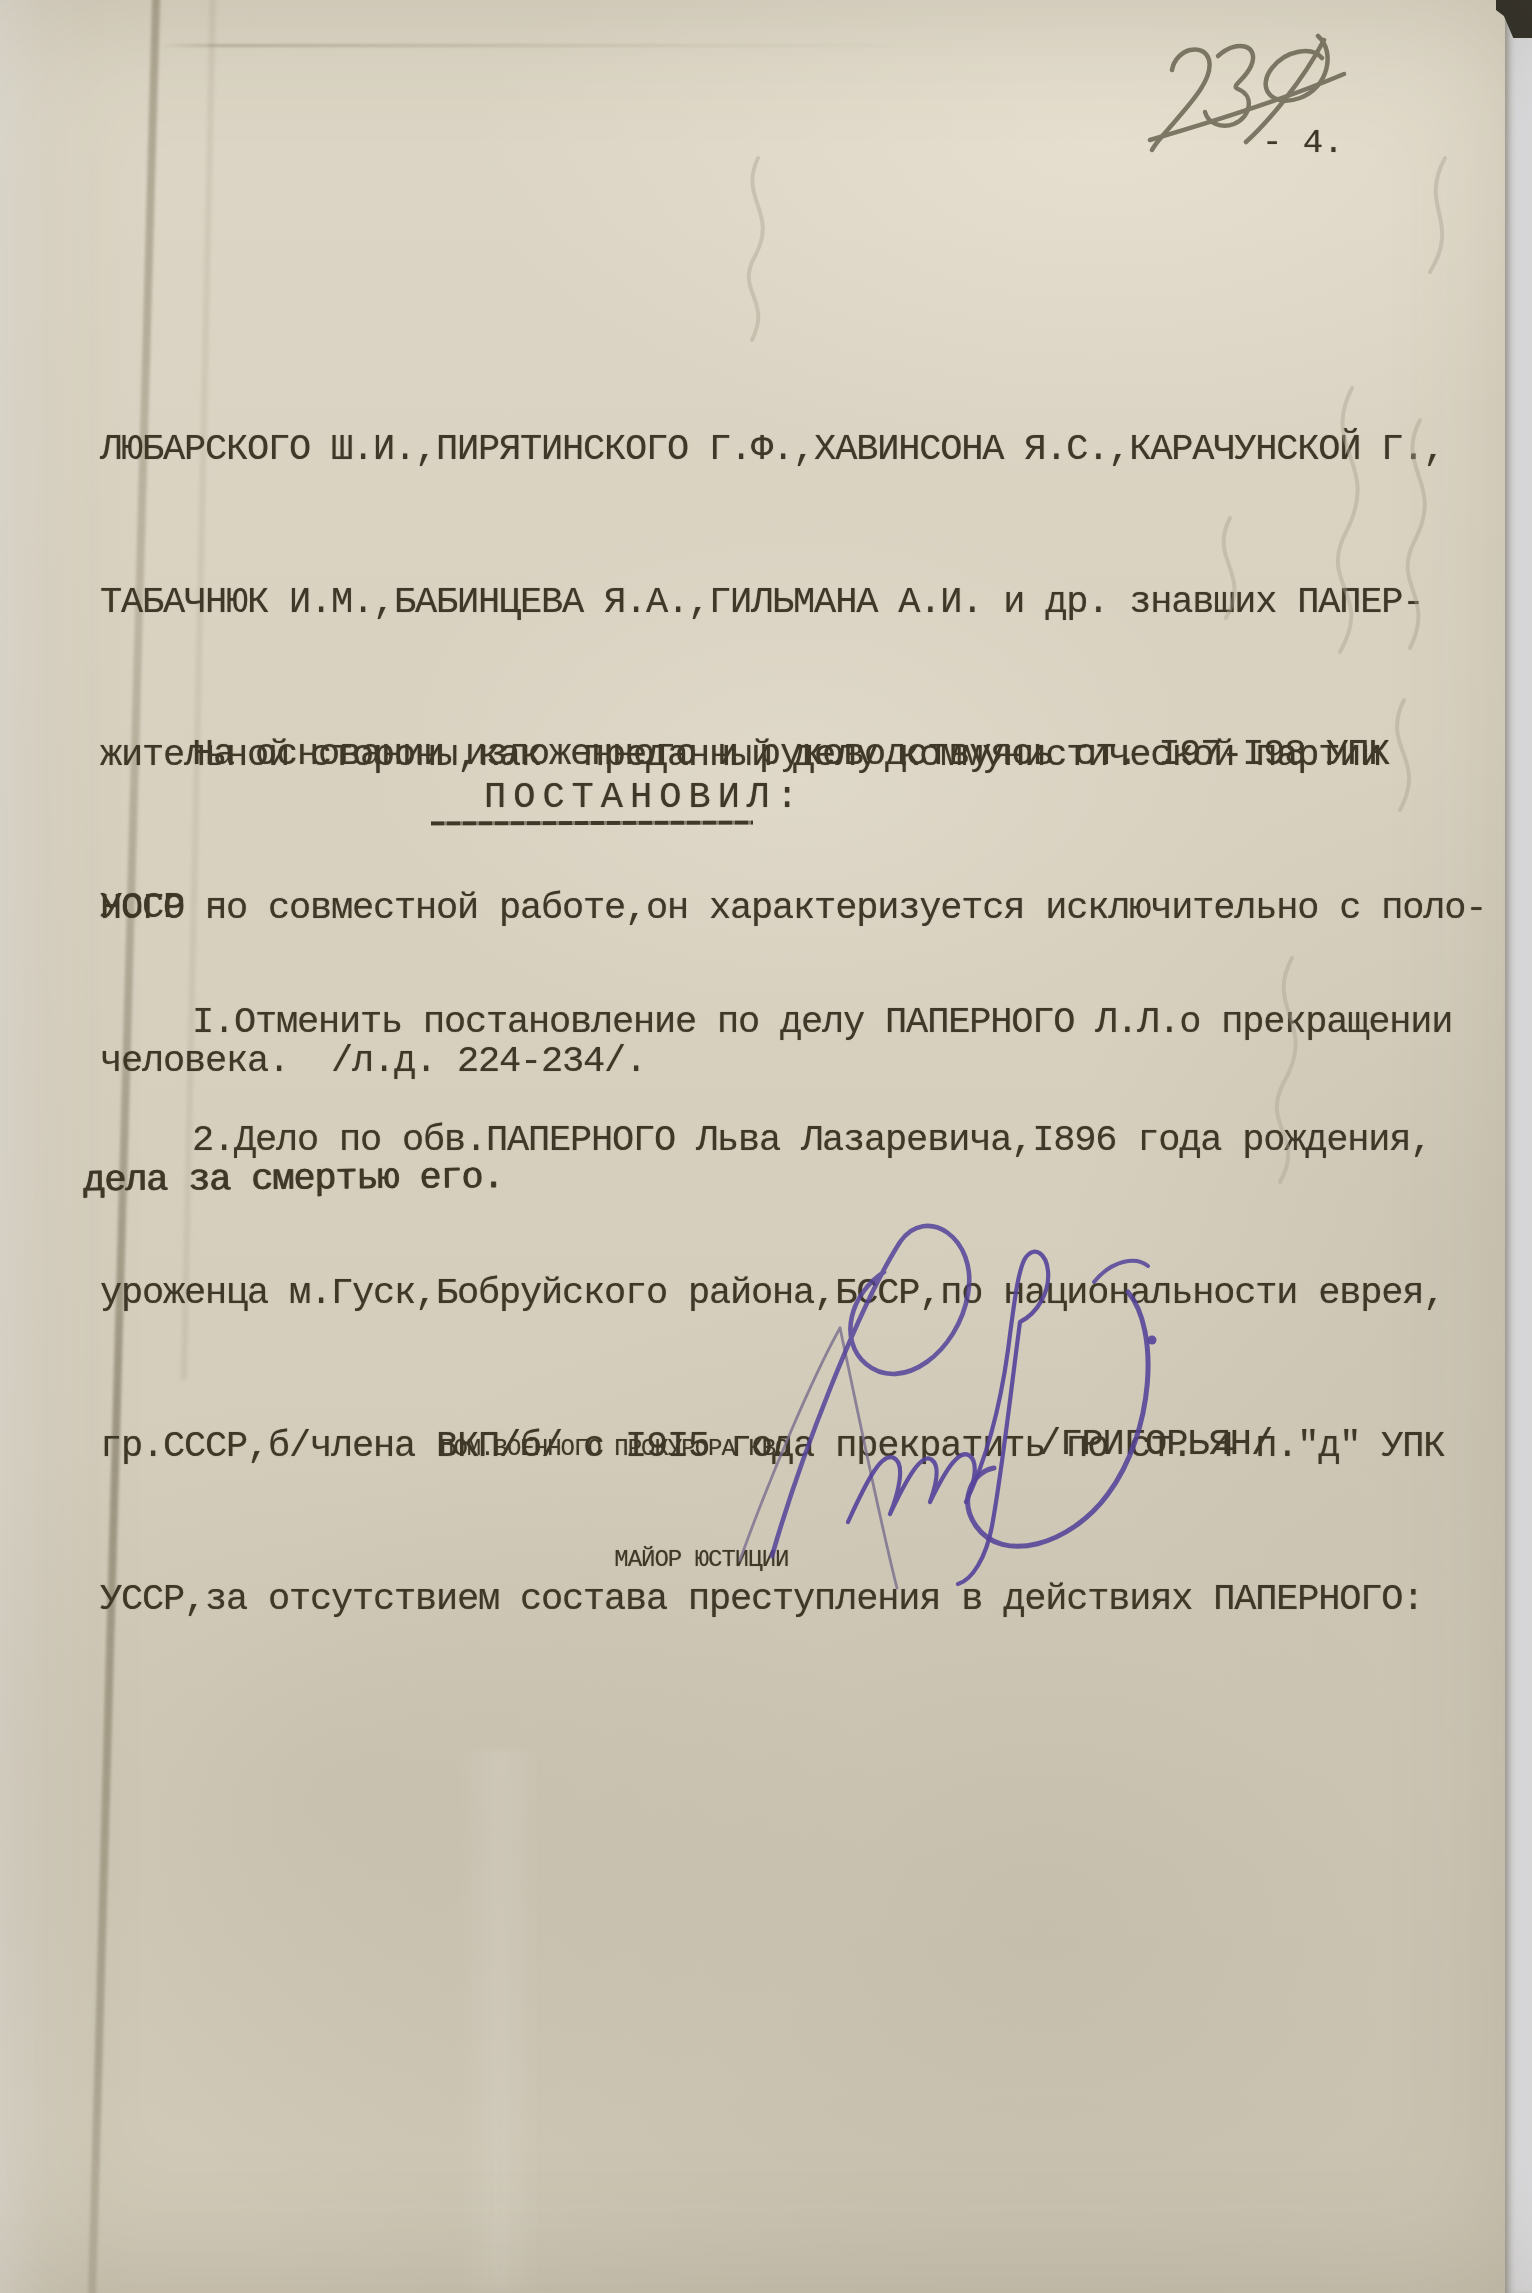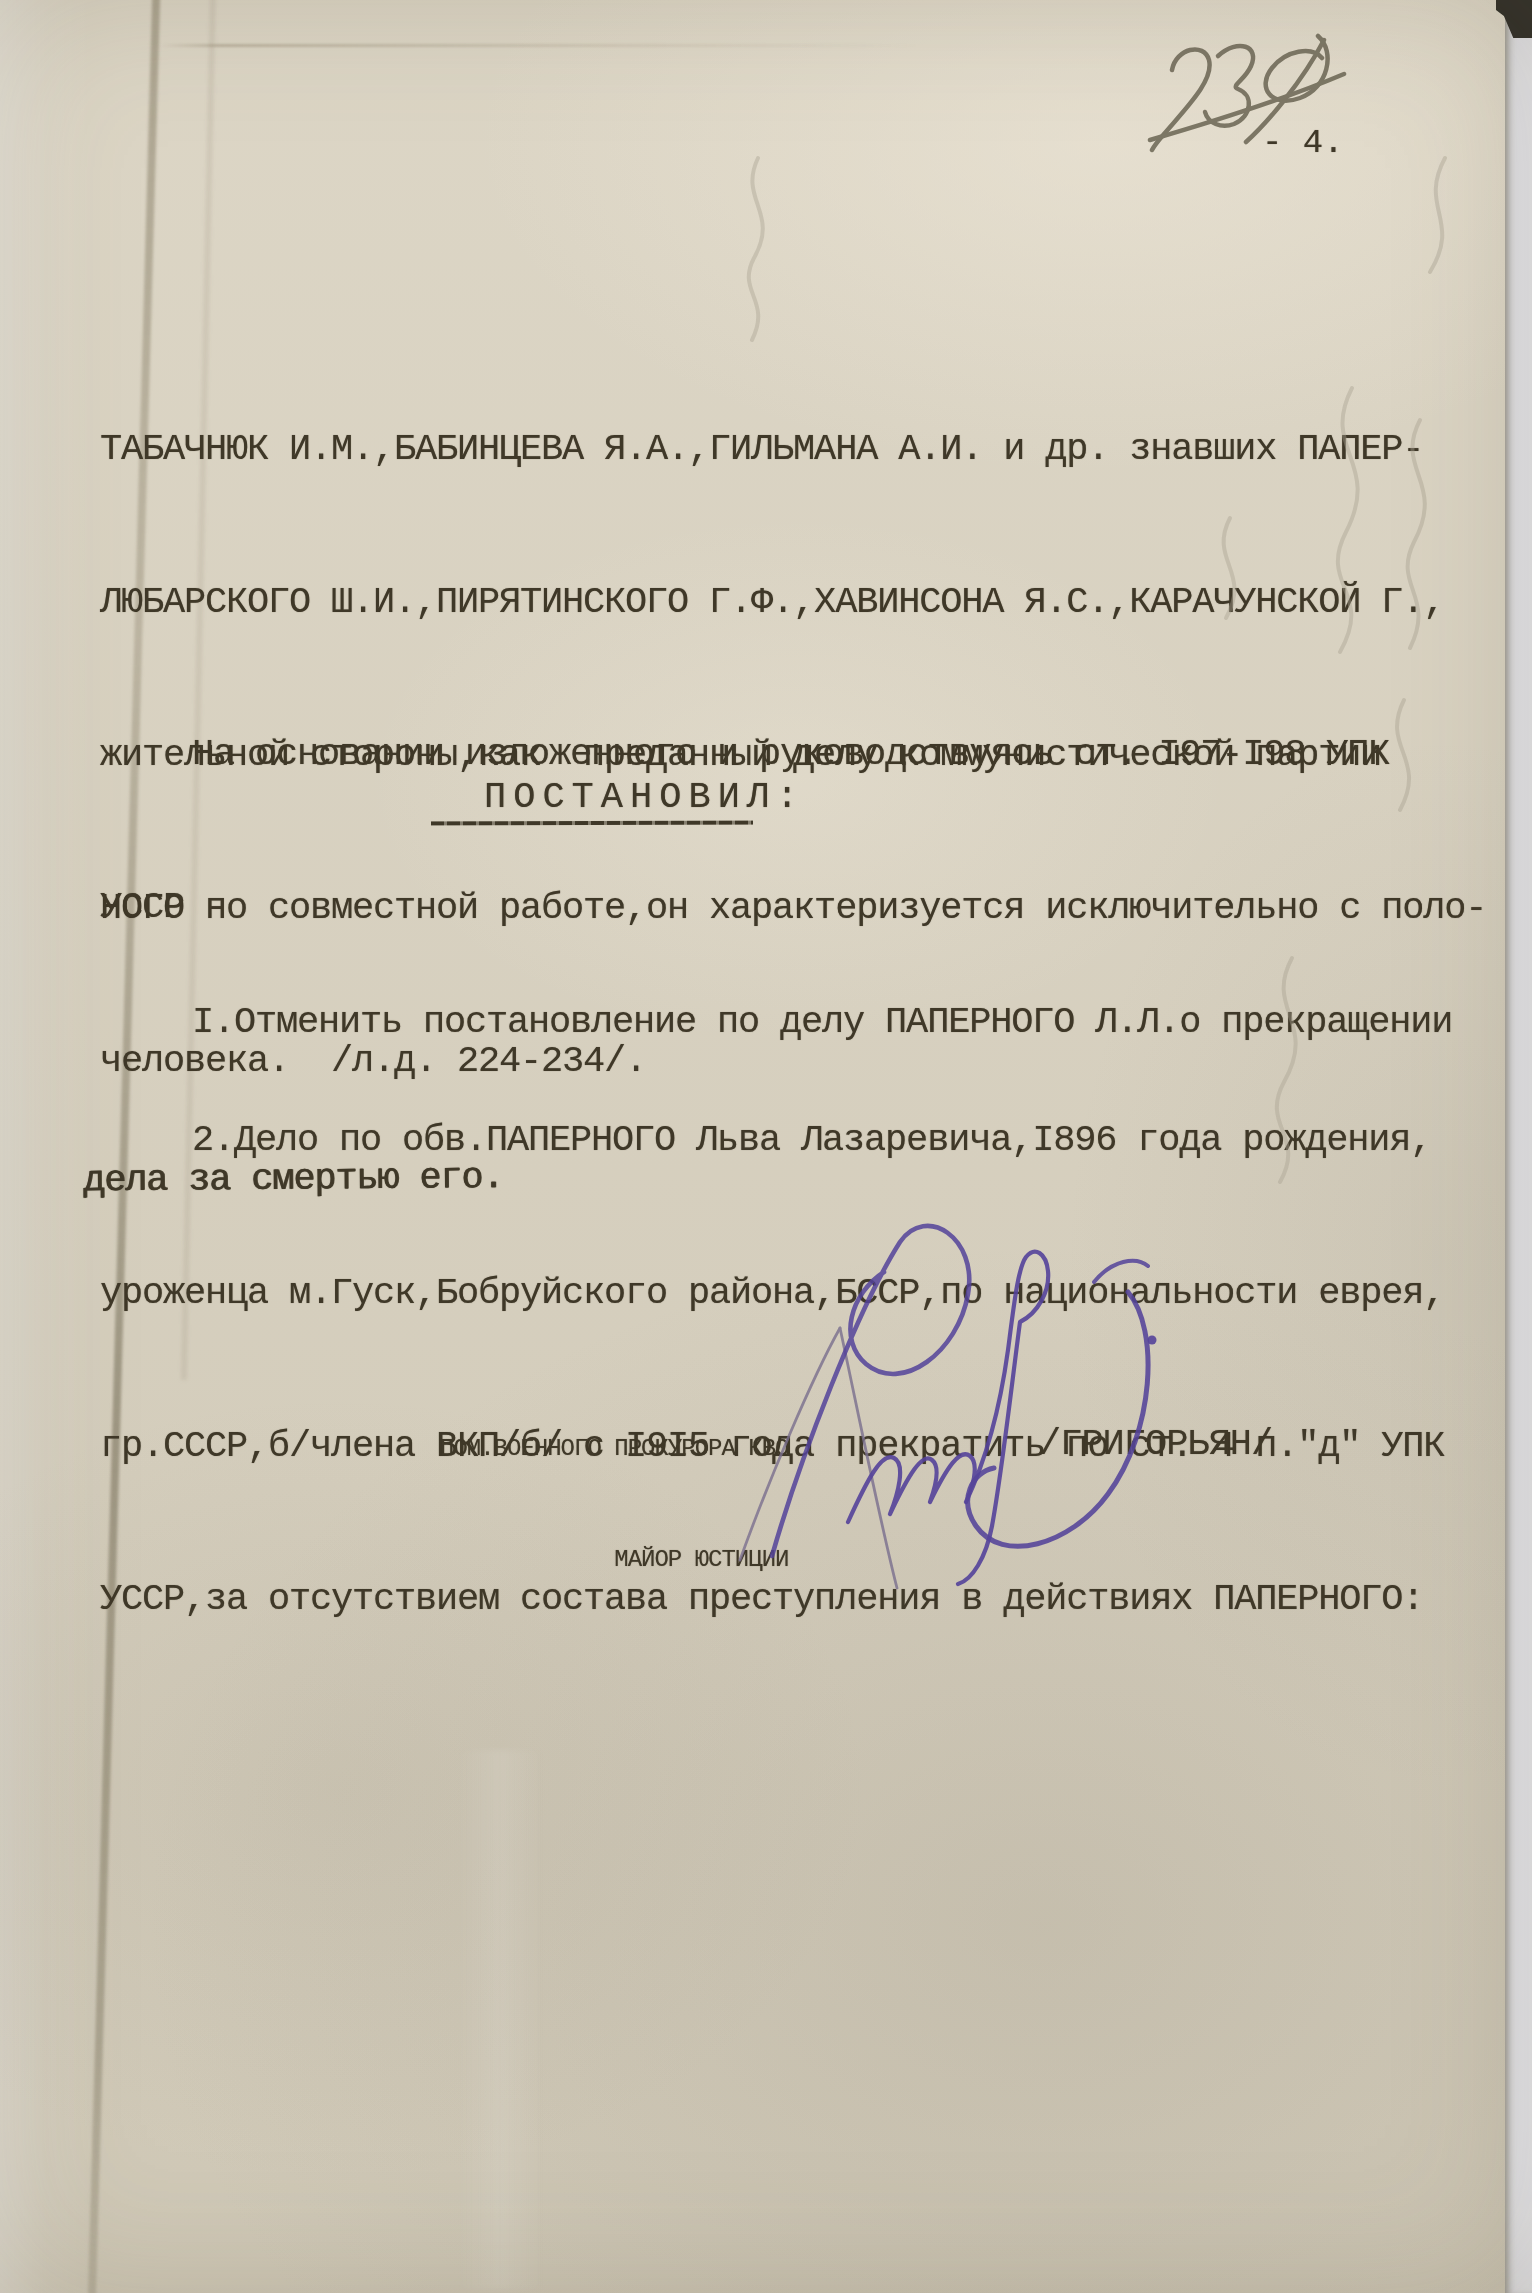--- a/index.html
+++ b/index.html
@@ -99,22 +99,22 @@
   <div class="crease-left"></div>
   <div class="crease-left2"></div>
   <div class="crease-top"></div>
   <div class="streak"></div>
   <div class="edge-strip"></div>
   <div class="corner-notch"></div>
 
   <div class="typed pagenum" style="left:1262px;top:118px;">- 4.</div>
 
   <div class="typed" style="left:100px;top:322px;">
+    <span class="line">ЛЮБАРСКОГО Ш.И.,ПИРЯТИНСКОГО Г.Ф.,ХАВИНСОНА Я.С.,КАРАЧУНСКОЙ Г.,</span>
     <span class="line">ТАБАЧНЮК И.М.,БАБИНЦЕВА Я.А.,ГИЛЬМАНА А.И. и др. знавших ПАПЕР-</span>
-    <span class="line">ЛЮБАРСКОГО Ш.И.,ПИРЯТИНСКОГО Г.Ф.,ХАВИНСОНА Я.С.,КАРАЧУНСКОЙ Г.,</span>
     <span class="line">жительной стороны,как  преданный делу коммунистической партии</span>
     <span class="line">НОГО по совместной работе,он характеризуется исключительно с поло-</span>
     <span class="line">человека.  /л.д. 224-234/.</span>
   </div>
 
   <div class="typed" style="left:100px;top:627px;">
     <span class="line indent">На основании изложенного и руководствуясь ст. I97-I98 УПК</span>
     <span class="line">УССР -</span>
   </div>
 

